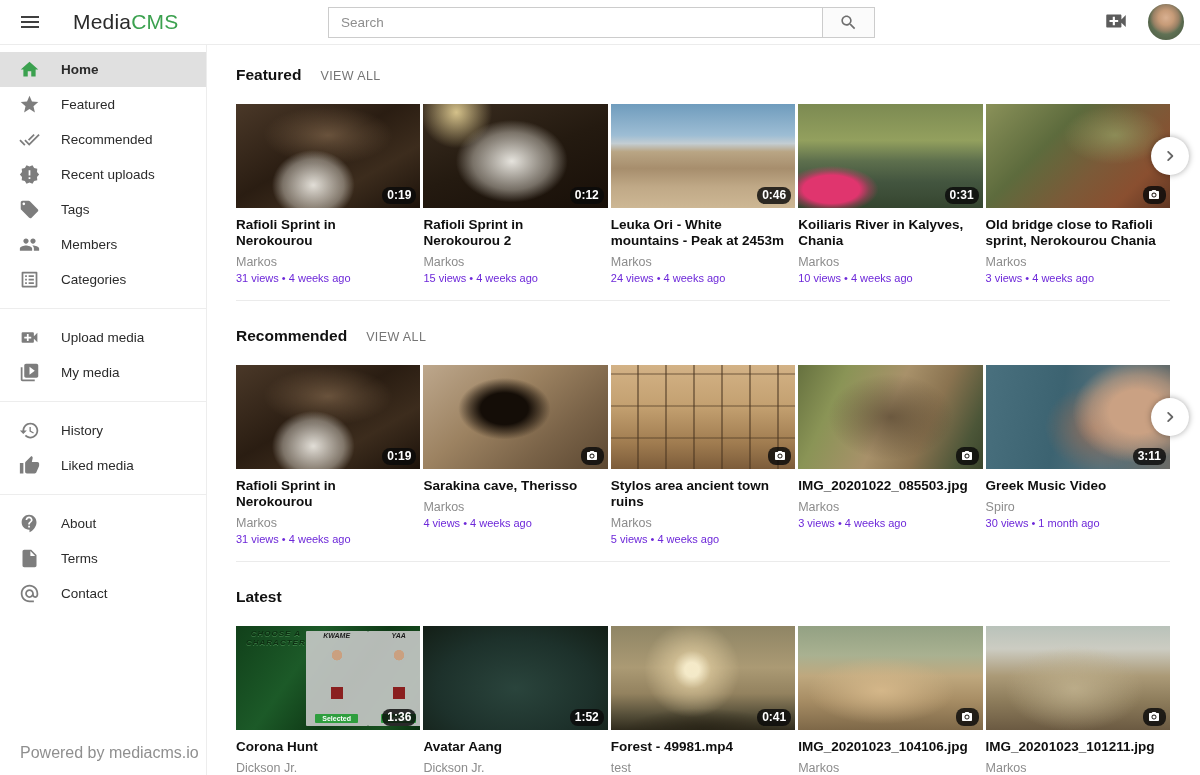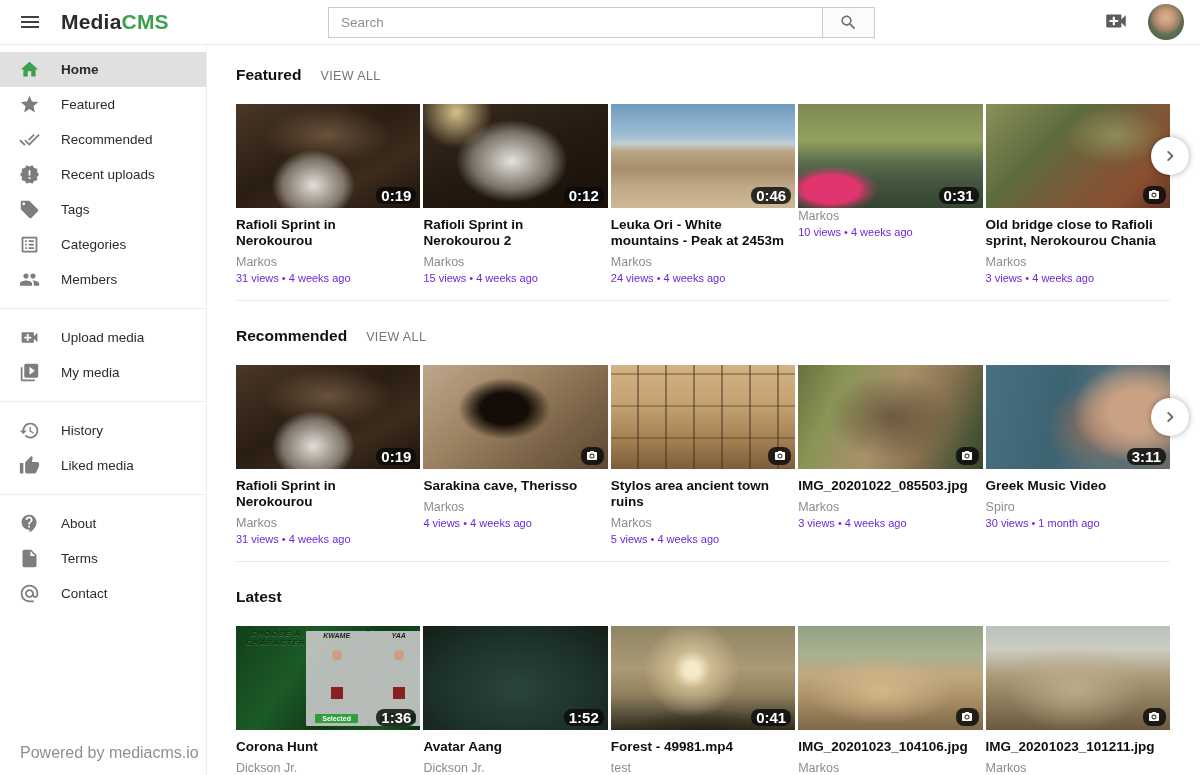--- a/index.html
+++ b/index.html
@@ -8,21 +8,21 @@
     font-family:"Liberation Sans", sans-serif; color:#212121; }
   a { text-decoration:none; color:inherit; }
   button { font-family:inherit; }
 
   
   .header { height:45px; display:flex; align-items:center; position:relative;
     background:#fff; border-bottom:1px solid #ececec; }
   .hamburger { margin-left:17px; width:26px; height:26px; border:none; background:none;
     cursor:pointer; color:#404040; padding:1px; }
   .hamburger svg { width:24px; height:24px; }
-  .logo { margin-left:18px; font-size:21px; font-weight:700; letter-spacing:.2px; cursor:pointer; }
+  .logo { margin-left:30px; font-size:21px; font-weight:400; letter-spacing:.2px; cursor:pointer; }
   .logo .l-media { color:#2b2b2b; }
   .logo .l-cms { color:#3ba14f; }
   .search-form { position:absolute; left:328px; top:7px; height:31px; display:flex; }
   .search-input { width:494px; height:31px; border:1px solid #ccc; border-right:none;
     padding:0 12px; font-size:13.5px; color:#333; outline:none; background:#fff; }
   .search-input::placeholder { color:#8e8e8e; }
   .search-btn { width:53px; height:31px; border:1px solid #ccc; background:#fbfbfb;
     display:flex; align-items:center; justify-content:center; cursor:pointer; color:#6f6f6f; }
   .search-btn svg { width:19px; height:19px; }
   .header-actions { margin-left:auto; display:flex; align-items:center; gap:18px; margin-right:16px; }
@@ -53,21 +53,21 @@
   .main { flex:1; padding:21px 30px 0 29px; overflow:hidden; }
   .section { padding-bottom:13px; border-bottom:1px solid #ebebeb; margin-bottom:26px; }
   .section:last-child { border-bottom:none; margin-bottom:0; }
   .section-head { display:flex; align-items:baseline; margin-bottom:20px; }
   .section-title { font-size:15.5px; font-weight:bold; color:#111; }
   .view-all { margin-left:19px; font-size:12.5px; color:#757575; letter-spacing:.4px; cursor:pointer; }
   .card-row { display:grid; grid-template-columns:repeat(5,1fr); gap:2px 3px; position:relative; }
   .card { display:block; cursor:pointer; }
   .thumb { height:104px; position:relative; background:#222; overflow:hidden; }
   .badge { position:absolute; right:4px; bottom:4px; background:rgba(10,10,10,.82); color:#fff;
-    font-size:15px; font-weight:bold; padding:1px 5px; border-radius:8px; line-height:15px; z-index:2; }
+    font-size:12px; font-weight:bold; padding:1px 5px; border-radius:8px; line-height:15px; z-index:2; }
   .photo-badge { width:23px; height:18px; display:flex; align-items:center; justify-content:center; padding:0; }
   .photo-badge svg { width:12px; height:12px; }
   .card-text { min-height:70px; }
   .card-title { font-size:13.5px; font-weight:bold; color:#0f0f0f; margin:9px 6px 5px 0; line-height:1.2; }
   .card-author { font-size:12.5px; color:#8c8c8c; line-height:1.35; }
   .card-meta { font-size:11px; color:#6d28d9; line-height:1.35; }
   .scroll-btn { position:absolute; right:-19px; top:33px; width:38px; height:38px; border-radius:50%;
     border:none; background:#fff; box-shadow:0 0 6px rgba(0,0,0,.35); display:flex; align-items:center;
     justify-content:center; cursor:pointer; z-index:3; color:#666; }
   .scroll-btn svg { width:22px; height:22px; }
@@ -259,30 +259,30 @@
 
   <a class="nav-item">
     <svg class="icon">
               <use href="#i-tag"></use>
             </svg>
     <span class="label">Tags</span>
   </a>
 
   <a class="nav-item">
     <svg class="icon">
+              <use href="#i-people"></use>
+            </svg>
+    <span class="label">Members</span>
+  </a>
+
+  <a class="nav-item">
+    <svg class="icon">
               <use href="#i-list-alt"></use>
             </svg>
     <span class="label">Categories</span>
-  </a>
-
-  <a class="nav-item">
-    <svg class="icon">
-              <use href="#i-people"></use>
-            </svg>
-    <span class="label">Members</span>
   </a>
 </div>
 
   <div class="nav-group">
   <a class="nav-item">
     <svg class="icon">
               <use href="#i-video-call"></use>
             </svg>
     <span class="label">Upload media</span>
   </a>
@@ -386,20 +386,21 @@
       <div class="card-meta">24 views • 4 weeks ago</div>
     </div>
   </a>
 
   <a class="card">
     <div class="thumb thumb-river">
       <span class="badge">0:31</span>
 
     </div>
     <div class="card-text">
+      <div class="card-title">Koiliaris River in Kalyves, Chania</div>
       <div class="card-author">Markos</div>
       <div class="card-meta">10 views • 4 weeks ago</div>
     </div>
   </a>
 
   <a class="card">
     <div class="thumb thumb-bridge">
 
       <span class="badge photo-badge">
         <svg>

